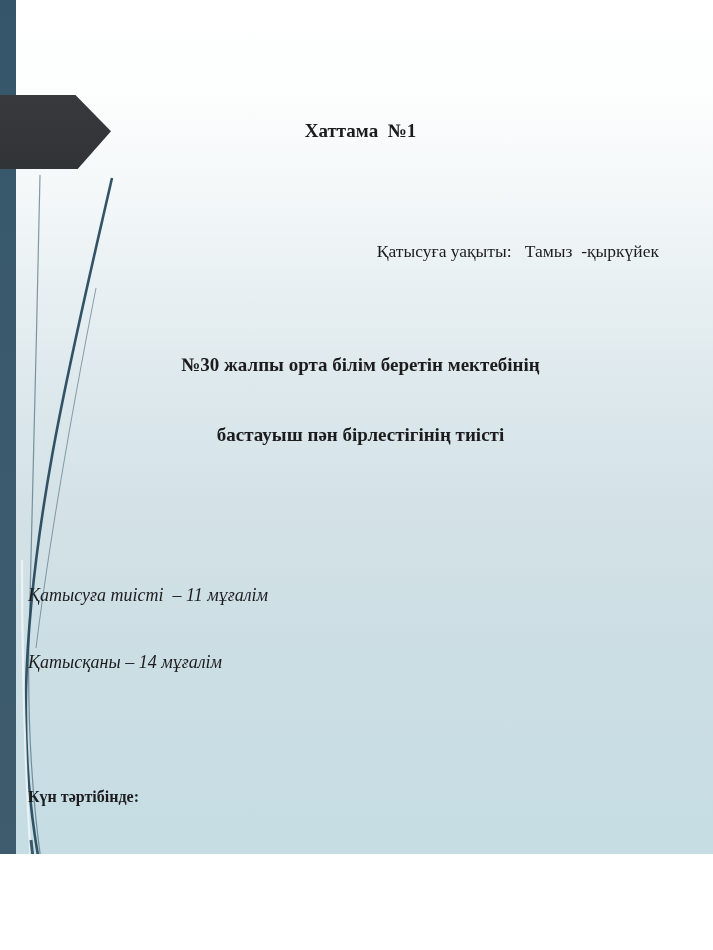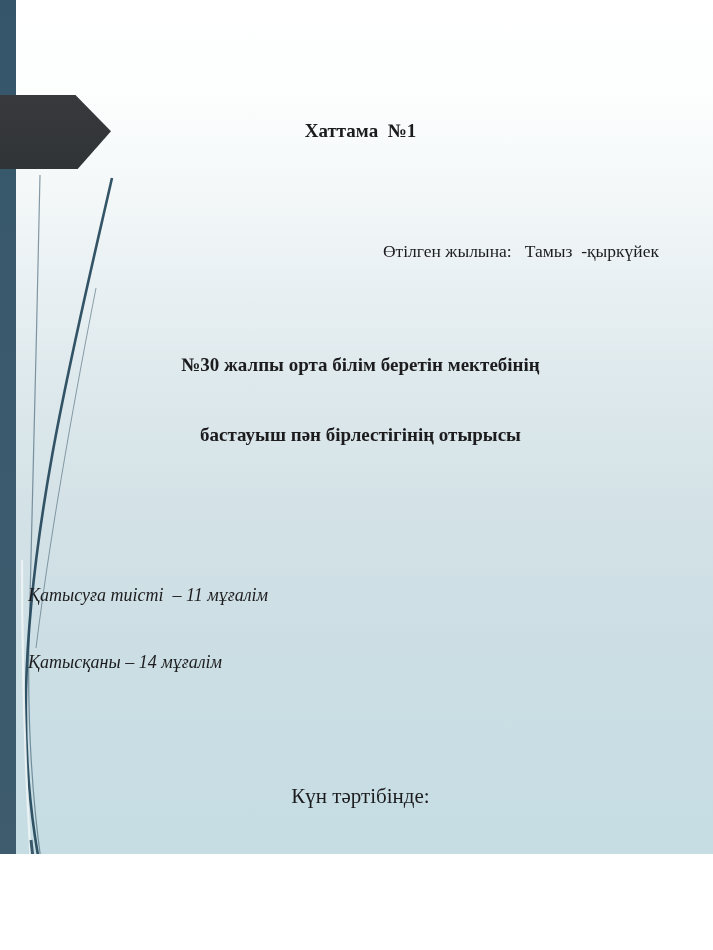--- a/index.html
+++ b/index.html
@@ -61,22 +61,22 @@
     font-size: 17.5px;
   }
   .subtitle {
     margin: 0; font-size: 19px; font-weight: bold;
     text-align: center; line-height: 25px;
   }
   .subtitle.first { margin-top: 23px; }
   .attendee { margin: 0; }
   .attendees { margin-top: 26px; font-style: italic; }
   .section-heading {
-    margin: 0; font-size: 21px; font-weight: normal;
-    text-align: center; line-height: 23px;
+    margin: 0; font-size: 16px; font-weight: bold;
+    line-height: 23px;
   }
   .agenda { margin-top: 21px; }
   .agenda p { margin: 0 0 2px 0; }
 </style>
 </head>
 <body>
 
 <div class="page">
 
   <svg class="wisps" viewBox="0 0 150 950">
@@ -87,24 +87,24 @@
     <path d="M31 840 C 36 890, 44 925, 52 950" fill="none" stroke="#1f4257" stroke-width="3" opacity="0.85"></path>
   </svg>
 
   <div class="left-bar"></div>
   <div class="arrow-banner"></div>
 
   <div class="content">
 
     <h1 class="doc-title">Хаттама  №1</h1>
 
-    <p class="time-line">Өтілген жылына:   Тамыз  -қыркүйек</p>
+    <p class="time-line">Қатысуға уақыты:   Тамыз  -қыркүйек</p>
 
     <h2 class="subtitle first">№30 жалпы орта білім беретін мектебінің</h2>
-    <h2 class="subtitle">бастауыш пән бірлестігінің отырысы</h2>
+    <h2 class="subtitle">бастауыш пән бірлестігінің тиісті</h2>
 
     <div class="attendees">
       <p class="attendee">Қатысуға тиісті  – 11 мұғалім</p>
       <p class="attendee">Қатысқаны – 14 мұғалім</p>
     </div>
 
     <h3 class="section-heading">Күн тәртібінде:</h3>
 
     <div class="agenda">
       <p>1.  ҚР Мемлекеттік  жалпыға міндетті  орта білім  беру стандарты, жаңа оқу жылына арналған Әдістемелік  нұсқау мен оқу бағдарламарын талқылау. Абдуллаева Г.Д.</p>

